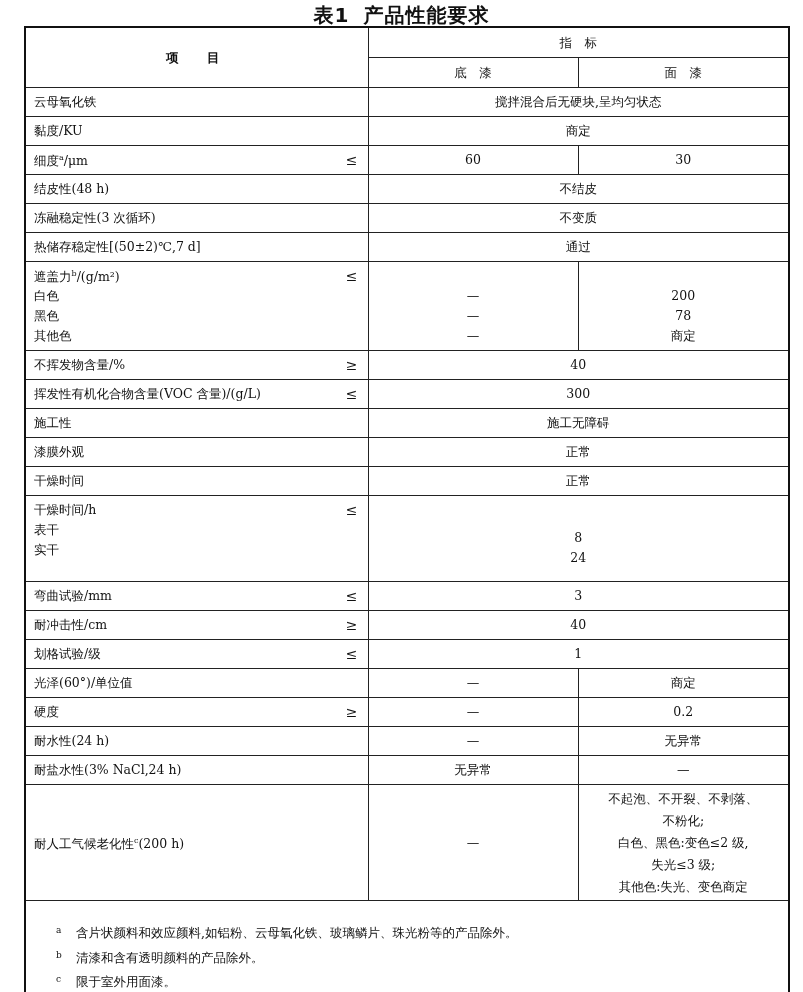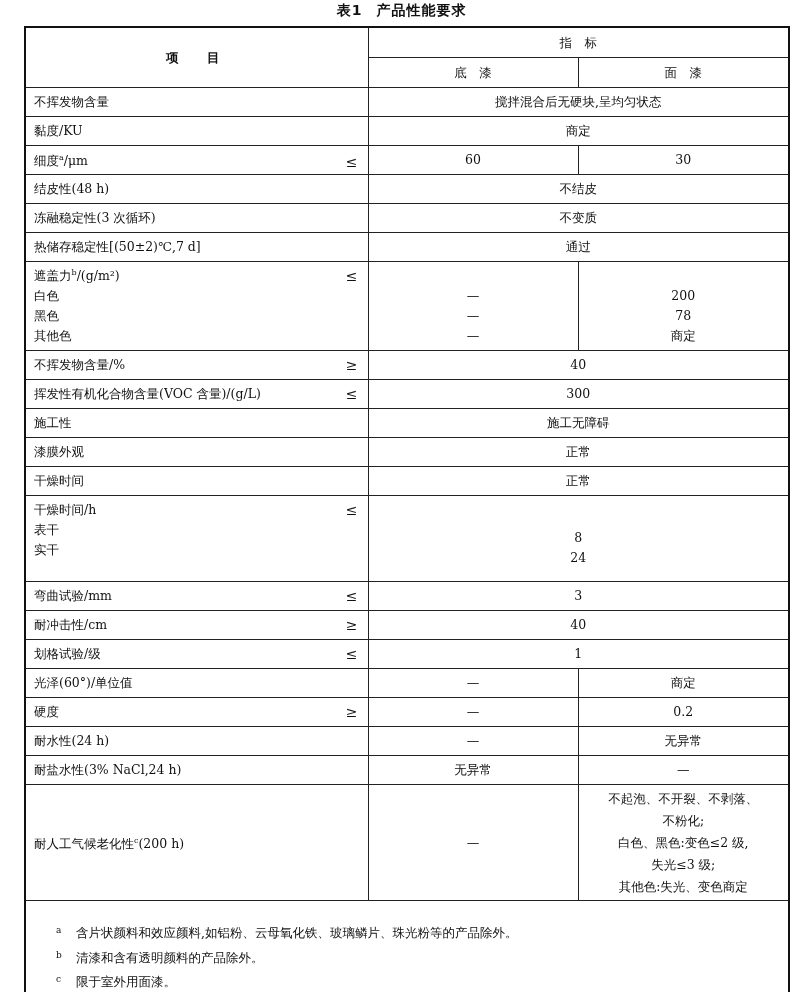--- a/index.html
+++ b/index.html
@@ -1,27 +1,27 @@
 <!DOCTYPE html>
 <html><head>
 <meta charset="utf-8">
 <style>
   html, body { margin: 0; padding: 0; background: #ffffff; }
   body { width: 803px; height: 992px; position: relative; overflow: hidden;
          font-family: "DejaVu Serif", "Liberation Serif", serif; color: #111; }
   .title { position: absolute; top: 2px; left: 0; width: 803px; text-align: center;
            font-family: "DejaVu Sans", "Liberation Sans", sans-serif; font-weight: bold;
-           font-size: 14px; letter-spacing: 1px; }
+           font-size: 20px; letter-spacing: 1px; }
   .title .num { margin-right: 14px; }
   table { position: absolute; left: 24px; top: 26px; width: 764px;
           border-collapse: collapse; border: 2px solid #111; table-layout: fixed; font-size: 12.5px; }
   td { border: 1px solid #222; padding: 0 8px; height: 28px; vertical-align: middle; line-height: 20px; }
   td.c { text-align: center; }
   col.c1 { width: 343px; } col.c2 { width: 210px; } col.c3 { width: 211px; }
-  .item { display: flex; justify-content: space-between; align-items: flex-end; }
+  .item { display: flex; justify-content: space-between; align-items: center; }
   .op { font-size: 14px; padding-right: 2px; }
   .multi .lines div { height: 20px; gap: 38px; }
   .hdr td { height: 29px; }
   .spc2 { letter-spacing: 8px; font-weight: bold; }
   sup { font-size: 8px; }
   .foot td { padding: 20px 30px 6px; line-height: 24.5px; }
   .foot .m { display: inline-block; width: 20px; font-size: 9px; vertical-align: top; line-height: 18px; }
   .tall td { height: 115px; }
 </style>
 </head>
@@ -41,21 +41,21 @@
       <tr class="hdr">
     <td rowspan="2" class="c spc2">项　目</td>
     <td colspan="2" class="c">指　标</td>
   </tr>
   <tr class="hdr">
     <td class="c">底　漆</td>
     <td class="c">面　漆</td>
   </tr>
 
   <tr>
-    <td>不挥发物含量</td>
+    <td>云母氧化铁</td>
     <td colspan="2" class="c">搅拌混合后无硬块,呈均匀状态</td>
   </tr>
   <tr>
     <td>黏度/KU</td>
     <td colspan="2" class="c">商定</td>
   </tr>
   <tr>
     <td>
           <div class="item">
             <span><span>细度</span><sup>a</sup><span>/μm</span></span>

